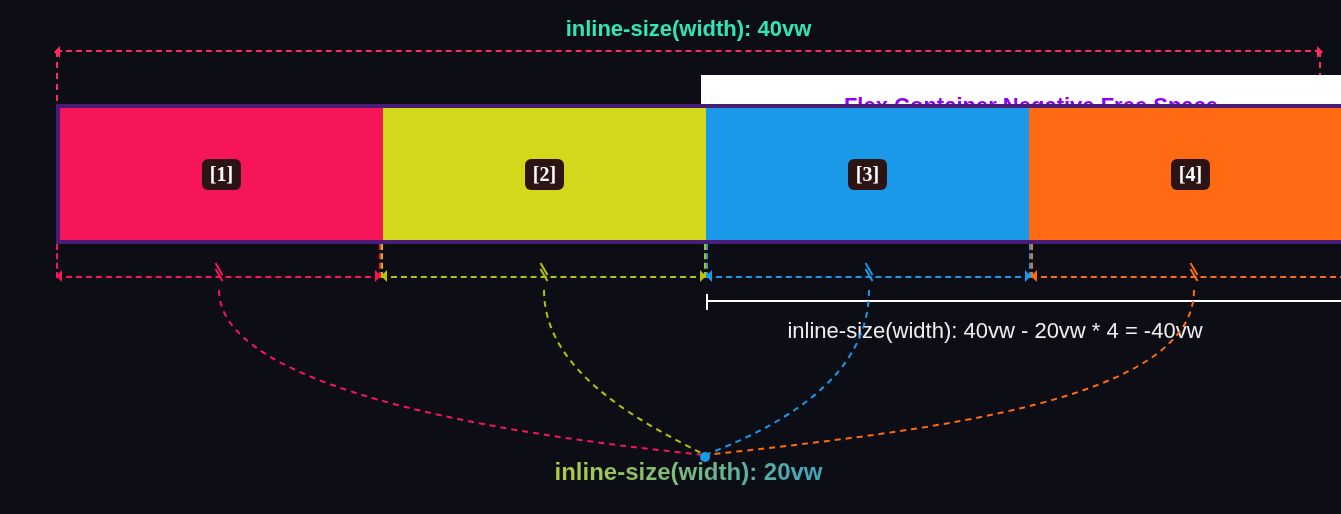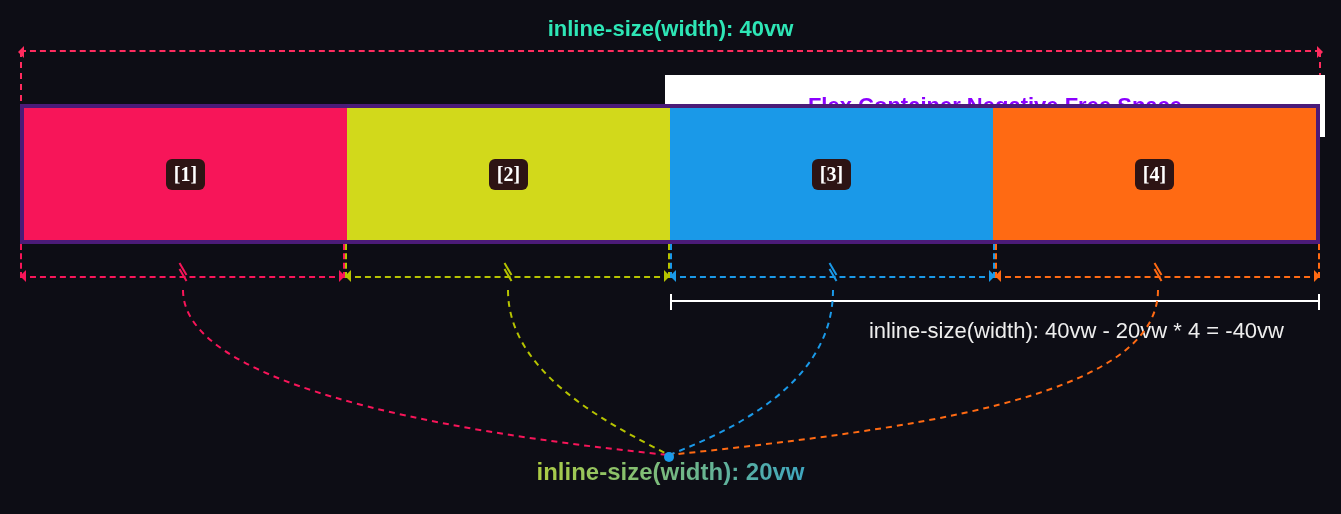--- a/index.html
+++ b/index.html
@@ -4,21 +4,21 @@
 <style>
   * { box-sizing: border-box; margin: 0; padding: 0; }
   body {
     background: #0d0d15;
     font-family: "Comic Sans MS", "Chalkboard SE", cursive, sans-serif;
     width: 1341px;
     height: 514px;
     position: relative;
     overflow: hidden;
   }
-  .stage { position: absolute; inset: 0; }
+  .stage { position: absolute; inset: 0; margin-left: 36px; }
 
   
   .top-label {
     position: absolute;
     top: 16px; left: 0; width: 100%;
     text-align: center;
     color: #2ee6b6;
     font-size: 22px;
     font-weight: 600;
   }
@@ -140,21 +140,21 @@
   .neg-range::before, .neg-range::after {
     content:""; position:absolute; top:-8px; height:16px; border-left:2px solid #fff;
   }
   .neg-range::before { left:0; }
   .neg-range::after  { right:0; }
   .neg-text {
     position: absolute;
     top: 318px; left: 634px; width: 650px;
     color: #eee;
     font-size: 22px;
-    text-align: right;
+    text-align: center;
   }
 
   
   svg.leaders {
     position: absolute; left: 0; top: 0; width: 1341px; height: 514px;
     pointer-events: none;
   }
 
   
   .bottom-label {

